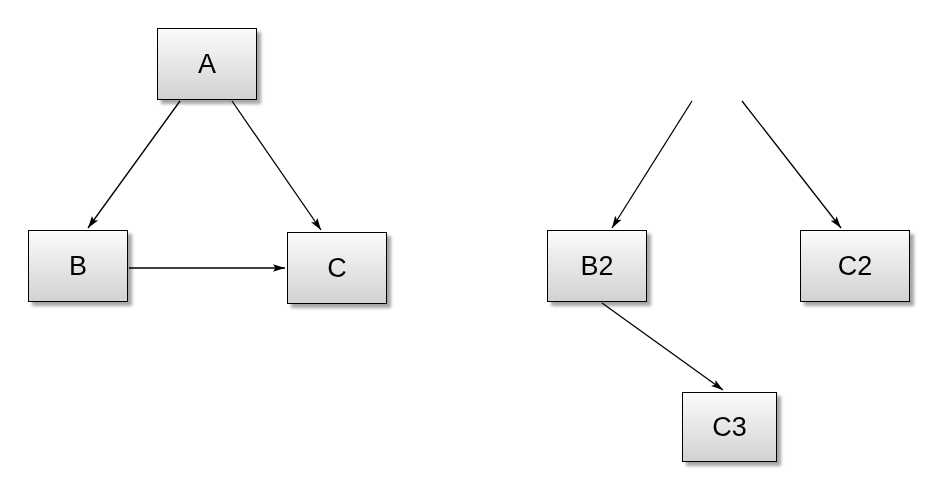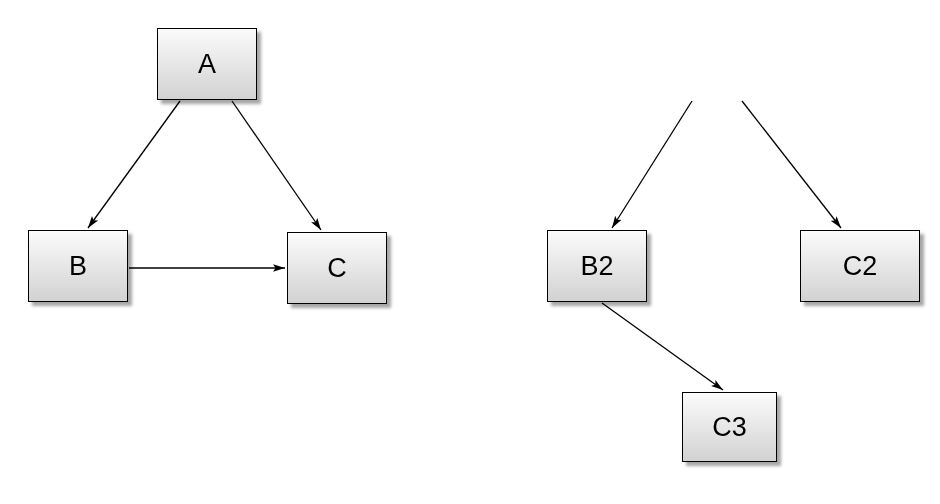--- a/index.html
+++ b/index.html
@@ -74,20 +74,20 @@
       </div>
       <div class="node" style="left: 28px; top: 230px; width: 100px; height: 72px; background: linear-gradient(rgb(251, 251, 251), rgb(210, 210, 210)); border-color: rgb(0, 0, 0);">
         <span style="color: rgb(0, 0, 0);">B</span>
       </div>
       <div class="node" style="left: 287px; top: 232px; width: 100px; height: 72px; background: linear-gradient(rgb(251, 251, 251), rgb(210, 210, 210)); border-color: rgb(0, 0, 0);">
         <span style="color: rgb(0, 0, 0);">C</span>
       </div>
       <div class="node" style="left: 547px; top: 230px; width: 100px; height: 72px; background: linear-gradient(rgb(251, 251, 251), rgb(210, 210, 210)); border-color: rgb(0, 0, 0);">
         <span style="color: rgb(0, 0, 0); text-align: right;">B2</span>
       </div>
-      <div class="node" style="left: 800px; top: 230px; width: 120px; height: 72px; background: linear-gradient(rgb(251, 251, 251), rgb(210, 210, 210)); border-color: rgb(0, 0, 0);">
+      <div class="node" style="left: 800px; top: 230px; width: 110px; height: 72px; background: linear-gradient(rgb(251, 251, 251), rgb(210, 210, 210)); border-color: rgb(0, 0, 0);">
         <span style="color: rgb(0, 0, 0);">C2</span>
       </div>
       <div class="node" style="left: 682px; top: 392px; width: 95px; height: 70px; background: linear-gradient(rgb(251, 251, 251), rgb(210, 210, 210)); border-color: rgb(0, 0, 0);">
         <span style="color: rgb(0, 0, 0);">C3</span>
       </div>
     </div>
 </div>
 
 </body></html>

